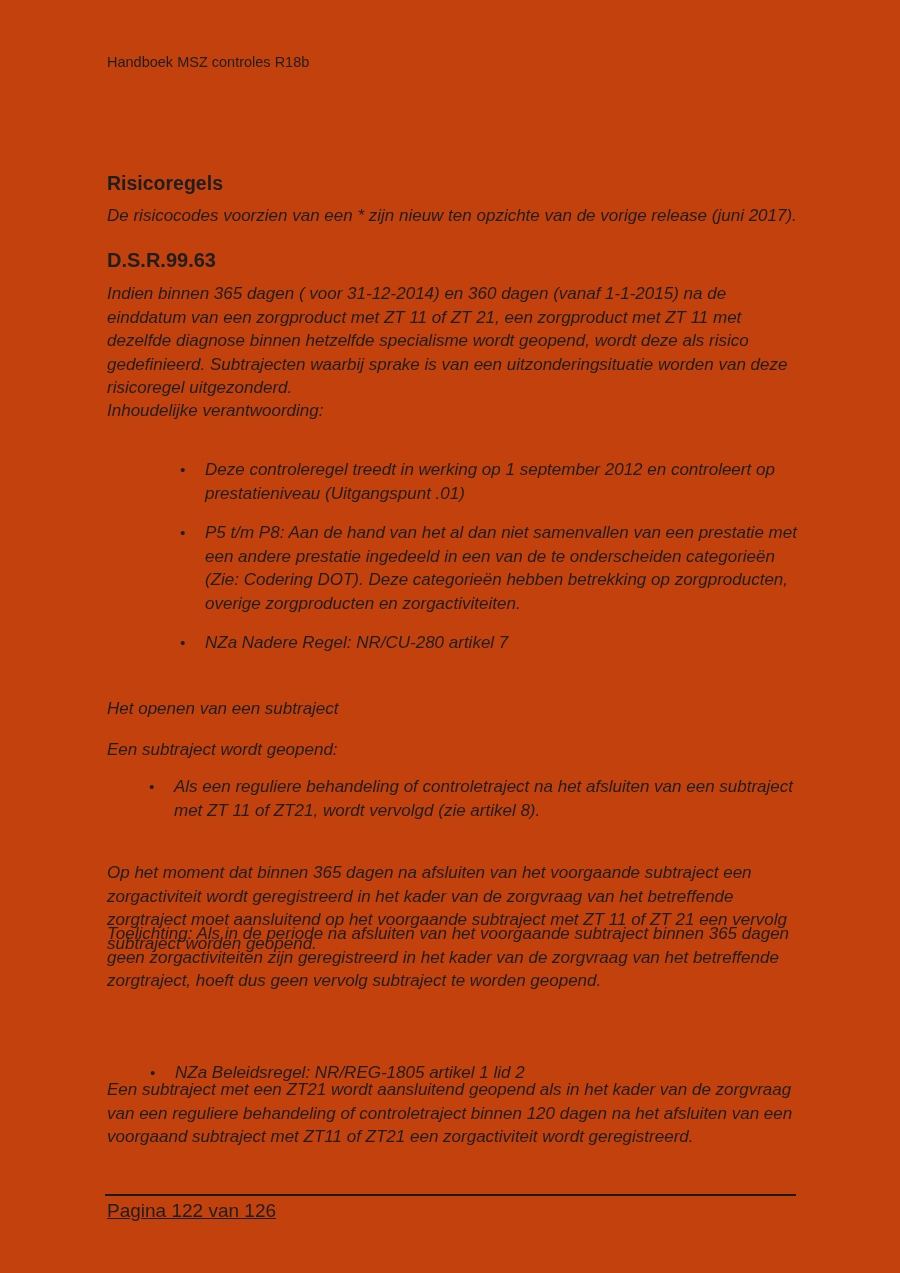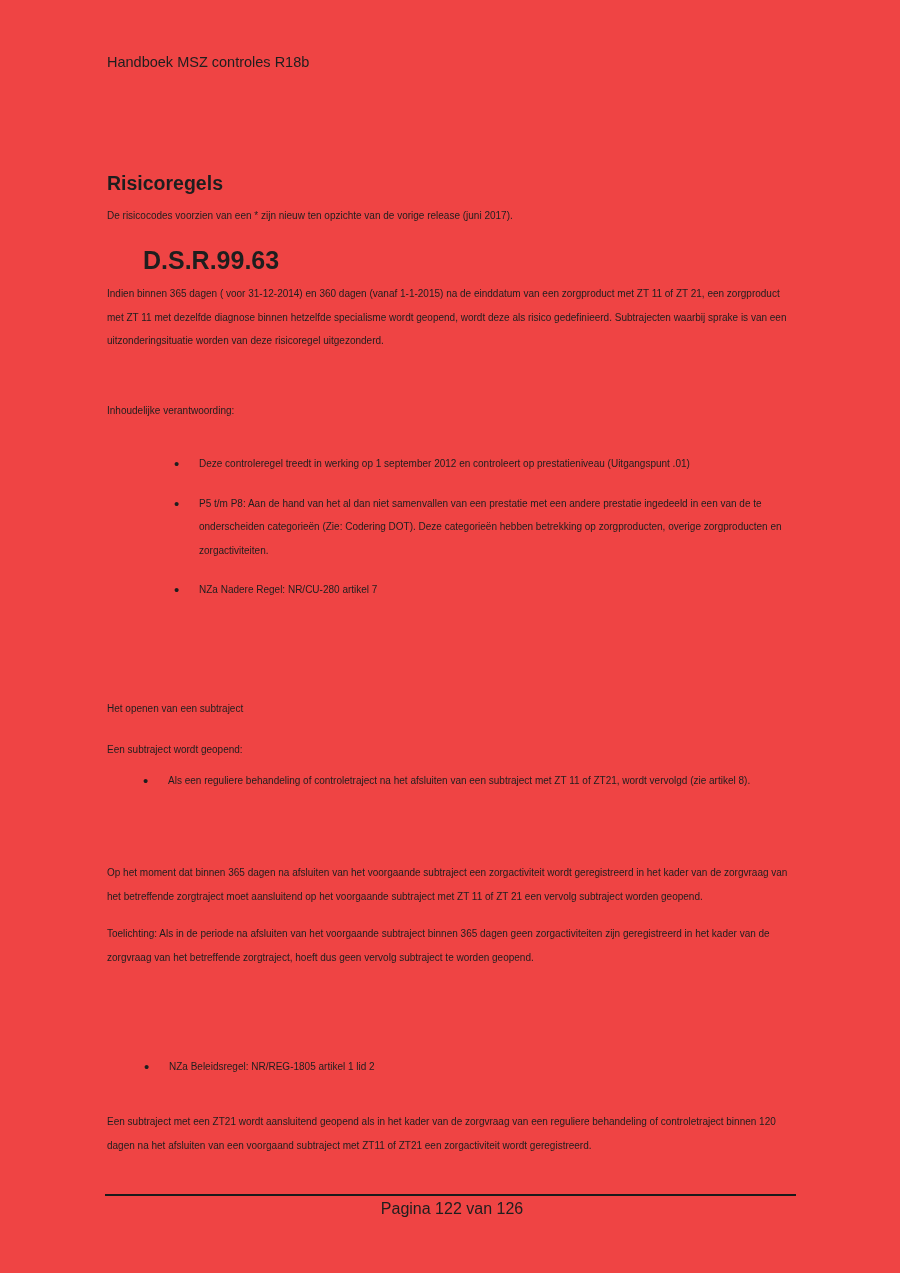--- a/index.html
+++ b/index.html
@@ -1,20 +1,20 @@
 <!DOCTYPE html>
 <html><head>
 <meta charset="utf-8">
 <style>
   html, body { margin: 0; padding: 0; background: #ffffff; }
   .page {
     position: relative;
     width: 900px;
     height: 1273px;
-    background: #ef4444;
+    background: #c2410c;
     font-family: "Liberation Sans", sans-serif;
     color: #1e1e1e;
     overflow: hidden;
   }
   .abs { position: absolute; left: 107px; width: 690px; }
 
   .doc-header {
     top: 53px;
     font-size: 14.5px;
     line-height: 18px;
@@ -24,42 +24,42 @@
   .h-section {
     top: 171px;
     font-size: 19.5px;
     font-weight: bold;
     line-height: 24px;
   }
   .intro-para { top: 204px; }
 
   .h-rule {
     top: 248px;
-    font-size: 25px;
+    font-size: 20px;
     font-weight: bold;
     line-height: 25px;
-    margin-left: 36px;
   }
 
   .body-text {
-    font-size: 10px;
+    font-size: 17px;
     line-height: 23.5px;
+    font-style: italic;
   }
 
   .p-definition    { top: 282px; }
   .p-verantwlabel  { top: 399px; }
   .p-subtraject    { top: 697px; }
   .p-geopendlabel  { top: 738px; }
   .p-vervolg       { top: 861px; }
   .p-toelichting   { top: 922px; }
-  .p-zt21          { top: 1110px; }
+  .p-zt21          { top: 1078px; }
 
   ul.bullets {
     list-style: none;
-    margin: 6px;
+    margin: 12px;
     padding: 0;
   }
   ul.bullets li { position: relative; }
   ul.bullets li::before {
     content: "\2022";
     position: absolute;
     font-size: 15px;
   }
 
   .bullets-deep { top: 446px; }
@@ -78,22 +78,22 @@
   .footer-rule {
     position: absolute;
     left: 105px;
     top: 1194px;
     width: 691px;
     height: 2px;
     background: #1a1a1a;
   }
   .footer-text {
     top: 1200px;
-    font-size: 16px;
-    text-align: center;
+    font-size: 19px;
+    text-decoration: underline;
   }
 </style>
 </head>
 <body>
 
 <div class="page">
 
   <div class="abs doc-header">Handboek MSZ controles R18b</div>
 
   <div class="abs h-section">Risicoregels</div>

